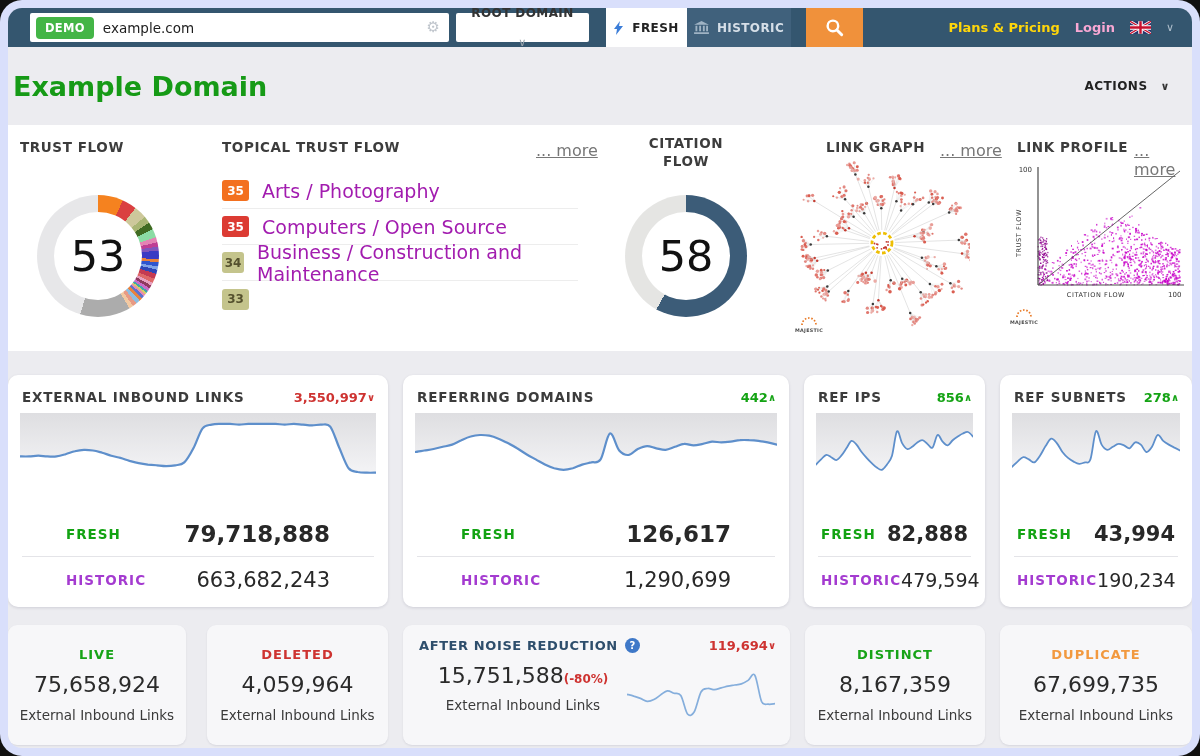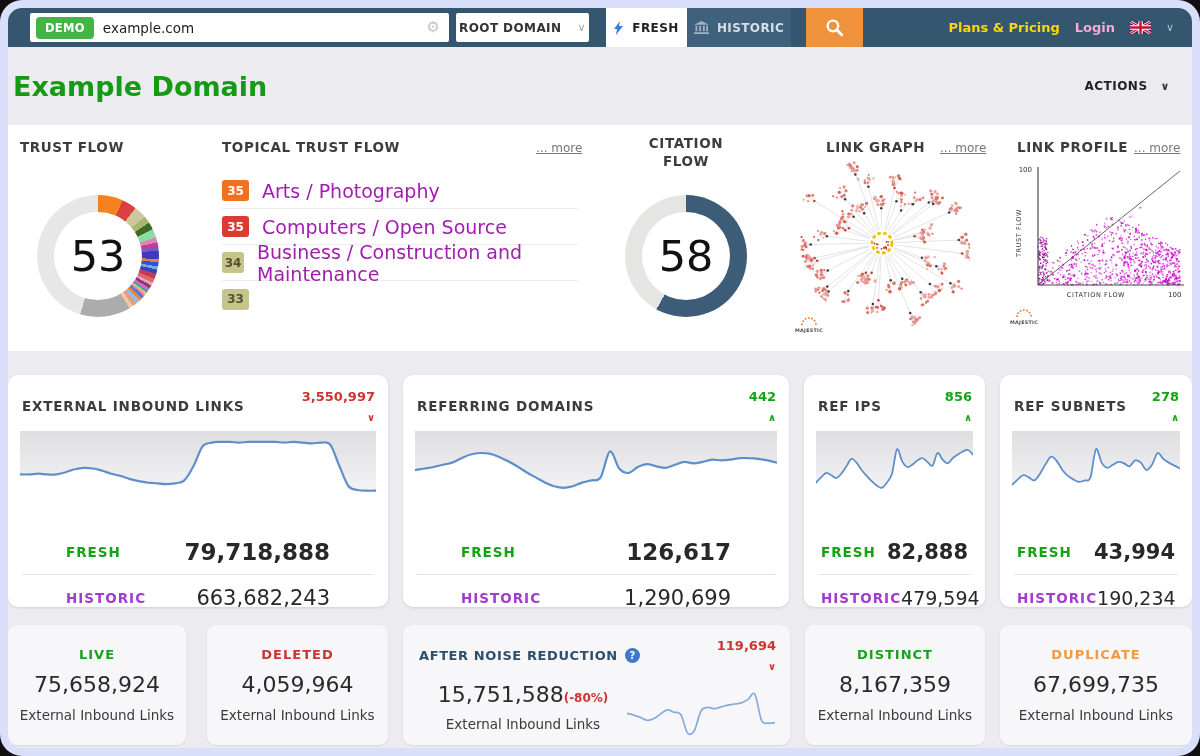--- a/index.html
+++ b/index.html
@@ -8,21 +8,21 @@
   .stage { position:relative; width:1200px; height:756px; overflow:hidden; }
   .frame { position:absolute; inset:0; background:#D9DFFB; border-radius:22px; overflow:hidden; }
   .window { position:absolute; left:8px; top:8px; width:1184px; height:740px; border-radius:14px; overflow:hidden; background:#ECECF0; }
 
   
   .navbar { height:39px; background:#34566F; display:flex; align-items:center; padding:0 18px 0 22px; }
   .search-box { width:419px; height:29px; background:#fff; border-radius:2px; display:flex; align-items:center; padding:0 9px 0 6px; gap:9px; }
   .demo-badge { background:#43B546; color:#fff; font-size:11.5px; font-weight:bold; padding:4px 9px; border-radius:4px; letter-spacing:.3px; }
   .search-input { border:none; outline:none; flex:1; font-family:inherit; font-size:13.5px; color:#1d1d1d; background:transparent; }
   .gear { color:#BFC5CC; font-size:15px; line-height:1; cursor:pointer; }
-  .scope-select { margin-left:7px; width:133px; height:29px; background:#fff; border-radius:2px; display:flex; align-items:center; justify-content:center; gap:16px; font-size:12px; font-weight:bold; color:#333; letter-spacing:.4px; cursor:pointer; }
+  .scope-select { margin-left:7px; width:133px; height:29px; background:#fff; border-radius:2px; display:flex; align-items:center; justify-content:center; gap:16px; font-size:12px; font-weight:bold; color:#333; letter-spacing:.4px; cursor:pointer;flex-direction:column; }
   .scope-select .chev { color:#9AA4AC; font-size:11px; font-weight:normal; }
   .tabs { display:flex; height:39px; margin-left:17px; }
   .tab { display:flex; align-items:center; justify-content:center; gap:8px; font-size:12px; font-weight:bold; letter-spacing:.4px; cursor:pointer; }
   .tab.fresh { width:81px; background:#fff; color:#222; }
   .tab.historic { width:104px; background:#40617C; color:#D6DFE8; }
   .search-btn { width:57px; height:39px; margin-left:15px; background:#F0913B; border:none; display:flex; align-items:center; justify-content:center; cursor:pointer; }
   .nav-right { margin-left:auto; display:flex; align-items:center; gap:15px; }
   .plans-link { color:#FFD60A; font-size:13px; font-weight:bold; text-decoration:none; cursor:pointer; }
   .login-link { color:#f9a8d4; font-size:13px; font-weight:bold; text-decoration:none; cursor:pointer; }
   .flag { display:flex; cursor:pointer; }
@@ -30,37 +30,37 @@
 
   
   .page-header { height:78px; display:flex; align-items:center; padding:0 22px 0 5px; }
   .page-title { font-size:27px; font-weight:bold; color:#169A16; }
   .actions { margin-left:auto; display:flex; align-items:center; gap:13px; font-size:12px; font-weight:bold; color:#222; letter-spacing:.5px; cursor:pointer; }
   .actions .chev { font-size:11px; color:#333; }
 
   
   .overview { position:relative; height:226px; background:#fff; }
   .sec-label { position:absolute; font-size:13.5px; font-weight:bold; color:#3C3C3C; letter-spacing:.6px; }
-  .more-link { position:absolute; font-size:12px; color:#777; text-decoration:underline; cursor:pointer; }
+  .more-link { position:absolute; font-size:16px; color:#777; text-decoration:underline; cursor:pointer; }
   .donut { position:absolute; width:122px; height:122px; border-radius:50%; }
   .donut .hole { position:absolute; inset:17px; background:#fff; border-radius:50%; display:flex; align-items:center; justify-content:center; font-size:43px; color:#111; }
   .citation-label { position:absolute; left:612px; top:10px; width:132px; text-align:center; font-size:13.5px; font-weight:bold; color:#3C3C3C; letter-spacing:.6px; line-height:1.3; }
   .topical-list { position:absolute; left:214px; top:48px; width:356px; }
   .t-row { height:36px; display:flex; align-items:center; border-bottom:1px solid #EDEDED; }
   .t-row:last-child { border-bottom:none; }
   .t-badge { width:27px; height:21px; border-radius:3px; display:flex; align-items:center; justify-content:center; font-size:12px; font-weight:bold; }
   .t-label { margin-left:13px; font-size:19px; color:#a21caf; }
 
   
   .cards-row { display:flex; gap:15px; padding:24px 0 0 0; }
   .card { background:#fff; border-radius:10px; box-shadow:0 1px 3px rgba(40,40,70,.14); height:232px; padding-top:12px; }
   .card.c0 { width:380px; } .card.c1 { width:386px; } .card.c2 { width:181px; } .card.c3 { width:192px; }
   .card-head { display:flex; align-items:center; padding:2px 13px 8px 14px; }
   .card-title { font-size:13.5px; font-weight:bold; color:#3C3C3C; letter-spacing:.8px; }
-  .delta { margin-left:auto; font-size:13px; font-weight:bold; display:flex; align-items:flex-end; gap:8px; cursor:pointer;flex-direction:column; }
+  .delta { margin-left:auto; font-size:13px; font-weight:bold; display:flex; align-items:center; gap:0; cursor:pointer; }
   .delta.down { color:#CE3331; } .delta.up { color:#14A314; }
   .dchev { font-size:10px; }
   .chart-wrap { margin:0 12px; height:78px; }
   .mrow { display:flex; align-items:center; justify-content:space-between; height:45px; margin-top:0; }
   .mrow.wide { padding:0 58px; } .mrow.narrow { padding:0 17px; }
   .mrow-spacer { height:20px; }
   .fresh-label { color:#13A313; font-size:13.5px; font-weight:bold; letter-spacing:1px; }
   .hist-label  { color:#A43BD0; font-size:13.5px; font-weight:bold; letter-spacing:1px; }
   .fresh-val { font-size:23px; font-weight:bold; color:#282828; }
   .hist-val  { font-size:21px; color:#282828; }

